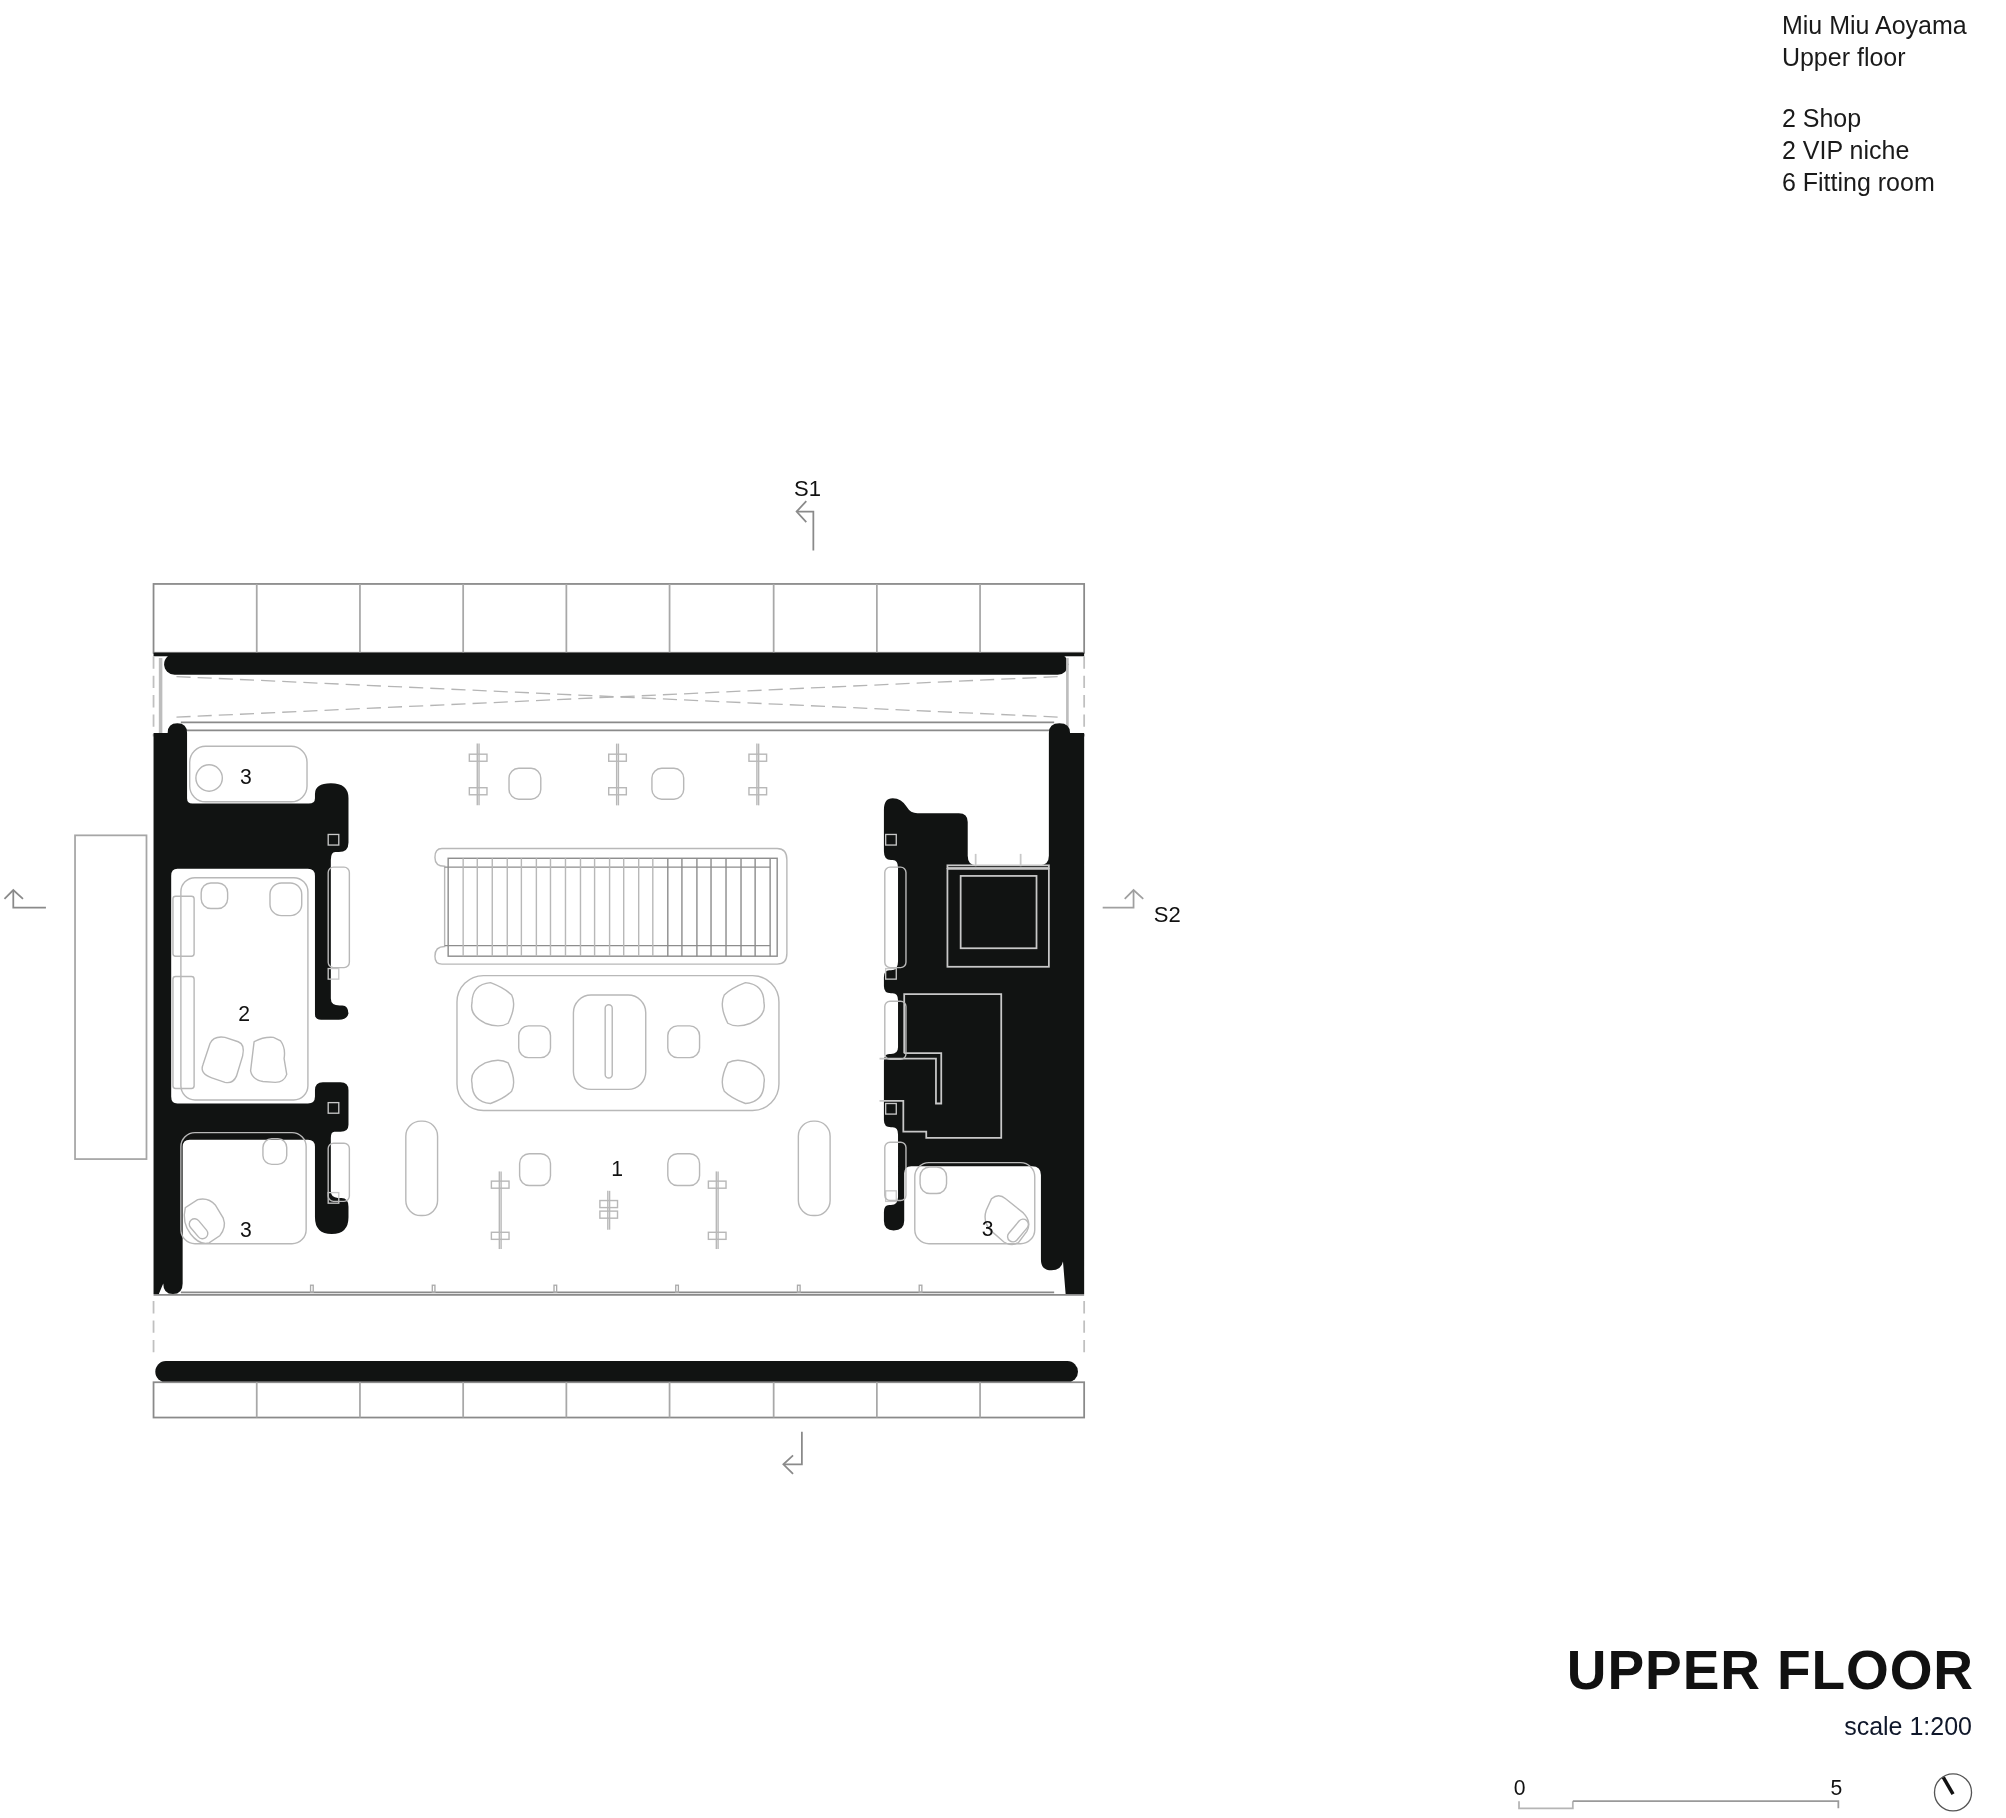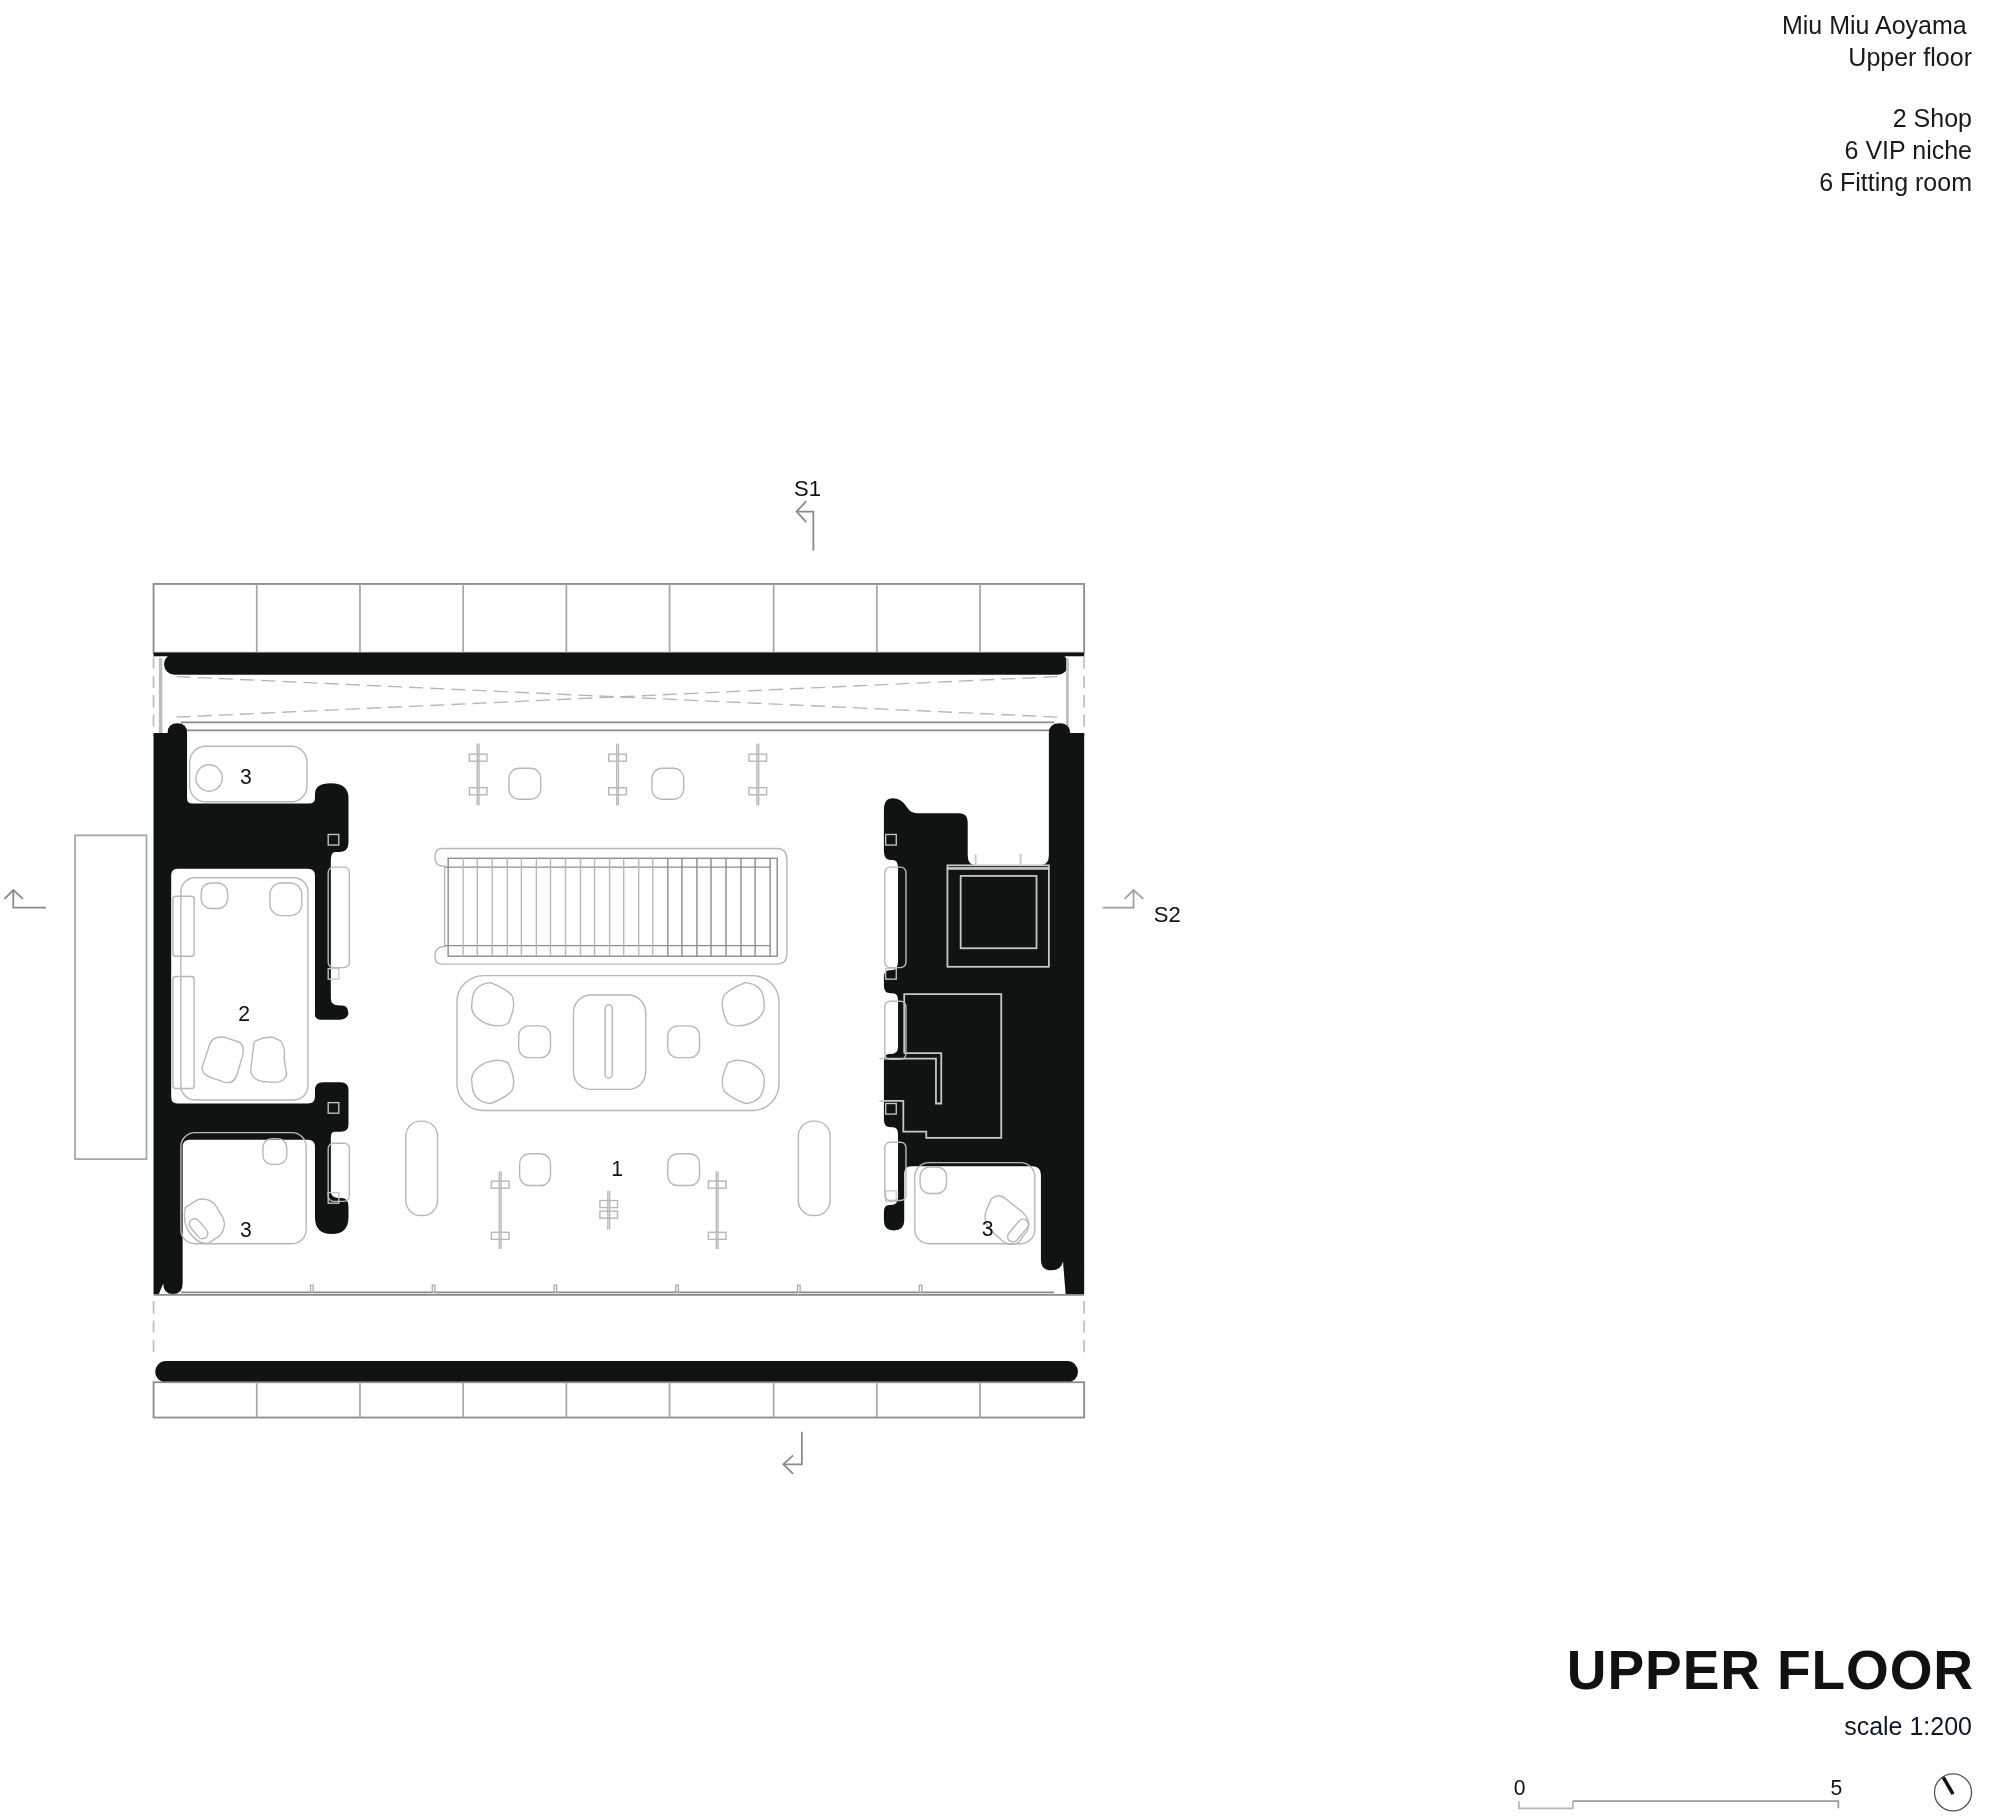--- a/index.html
+++ b/index.html
@@ -1,38 +1,38 @@
 <!DOCTYPE html>
 <html style="font-size:14px"><head>
 <meta charset="utf-8">
 <style>
   html, body { margin: 0; padding: 0; background: #ffffff; }
   body { width: 2006px; height: 1818px; position: relative; overflow: hidden;
          font-family: "Liberation Sans", sans-serif; color: #1a1a1a; }
-  .title-block { position: absolute; right: 34px; top: 8.8px; text-align: right;
+  .title-block { position: absolute; right: 34px; top: 8.8px; 
                  font-size: 25px; line-height: 32px; color: #1a1a1a; }
   .title-block .gap { height: 29px; }
   .title-block .project { padding-right: 5.3px; }
   .big-title { position: absolute; right: 32px; top: 1643px; font-size: 55px;
                font-weight: 900; letter-spacing: 0.9px; color: #111; line-height: 1; }
   .scale-text { position: absolute; right: 34px; top: 1712px; font-size: 25px; color: #0f172a; }
   svg.plan { position: absolute; left: 0; top: 0; }
   .room-label { font-family: "Liberation Sans", sans-serif; font-size: 24px; fill: #111; }
   .section-label { font-family: "Liberation Sans", sans-serif; font-size: 25px; fill: #111; }
   .scale-num { font-family: "Liberation Sans", sans-serif; font-size: 24px; fill: #111; }
 </style>
 </head>
 <body>
 
 <div class="title-block">
   <div class="project">Miu Miu Aoyama</div>
   <div>Upper floor</div>
   <div class="gap"></div>
   <div>2 Shop</div>
-  <div>6 VIP niche</div>
+  <div>2 VIP niche</div>
   <div>6 Fitting room</div>
 </div>
 
 <div class="big-title">UPPER FLOOR</div>
 <div class="scale-text">scale 1:200</div>
 
 <svg class="plan" width="2006" height="1818" viewBox="0 0 2274 2061" xmlns="http://www.w3.org/2000/svg">
 
   <g stroke="#8a8a8a" stroke-width="2" fill="none">
     <polyline points="922,624 922,580 904,580"></polyline>

